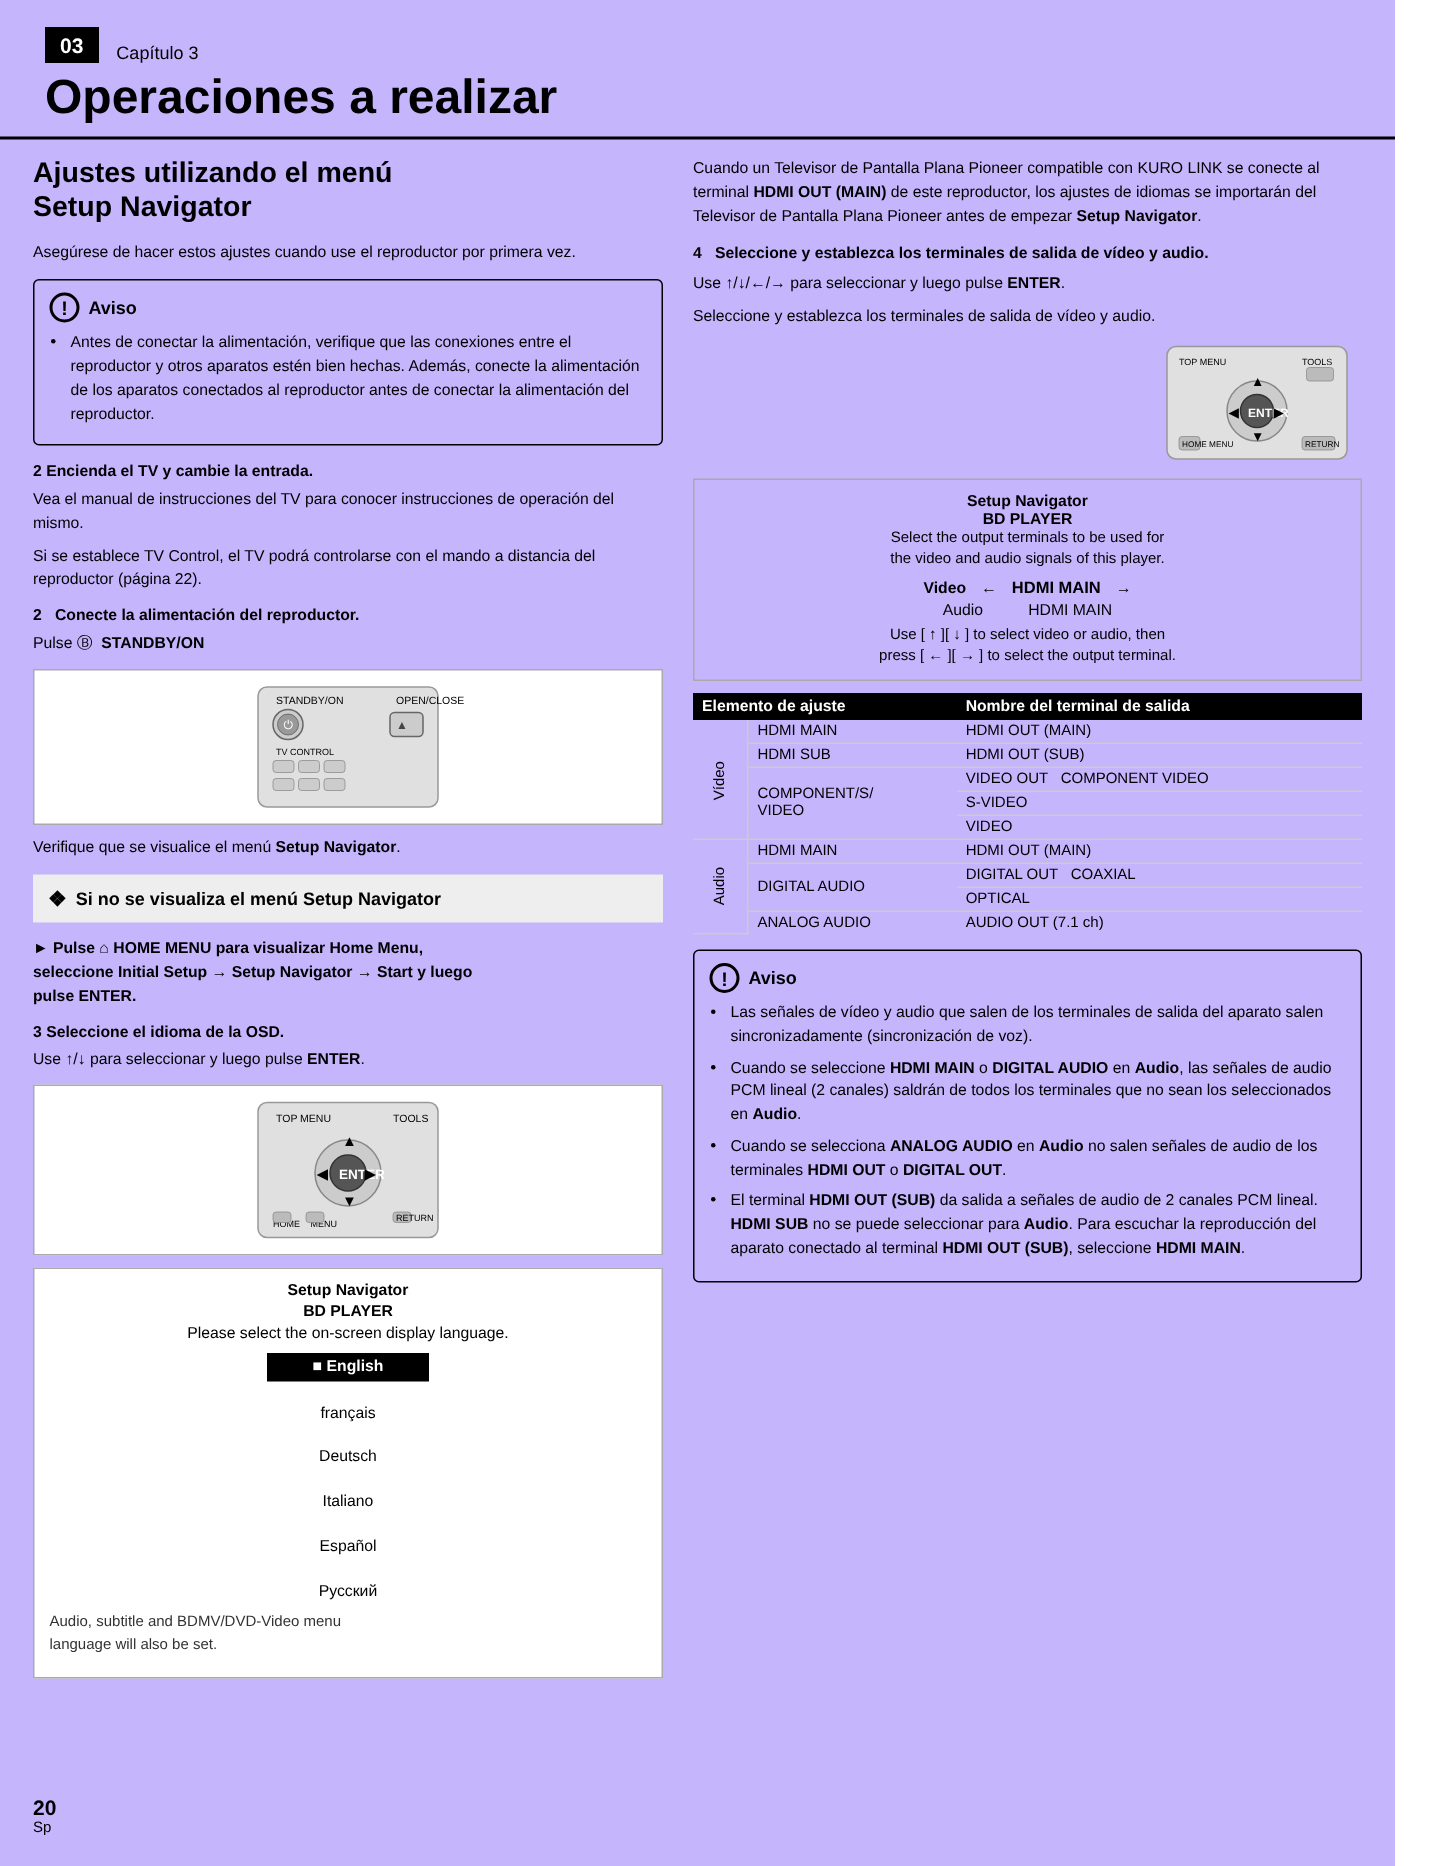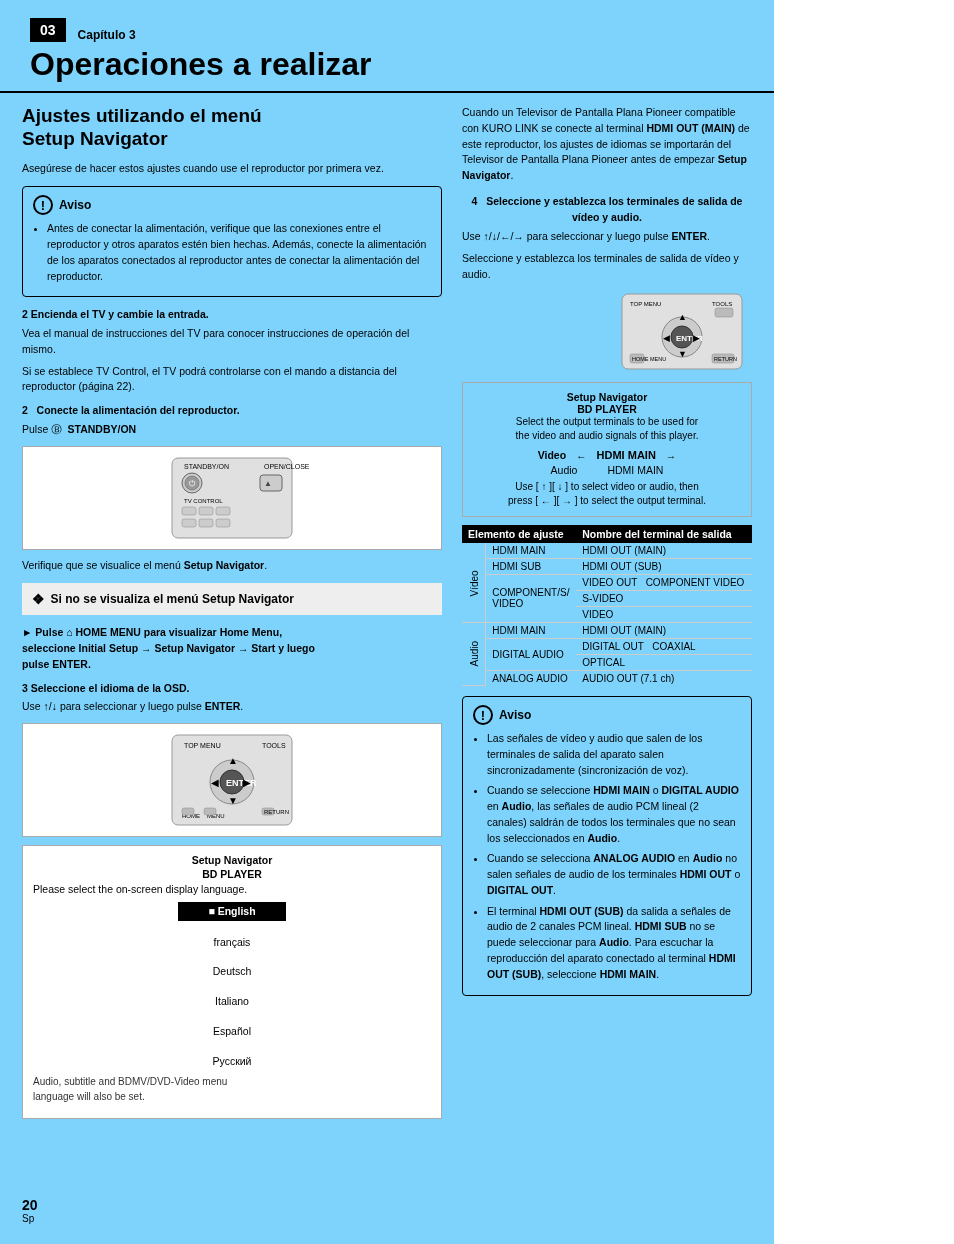--- a/index.html
+++ b/index.html
@@ -7,44 +7,44 @@
       font-family: Arial, Helvetica, sans-serif;
       font-size: 11px;
       background: #fff;
       color: #000;
       width: 954px;
       min-height: 1244px;
       position: relative;
     }
 
     .page-wrapper {
-      width: 774px;
+      width: 930px;
       min-height: 1244px;
       padding: 0;
       position: relative;
-      background: #7dd3fc;
+      background: #c4b5fd;
     }
 
     
     .chapter-header {
       display: flex;
       align-items: flex-end;
       padding: 18px 30px 4px 30px;
     }
     .chapter-num-box {
       background: #000;
       color: #fff;
       font-weight: bold;
       font-size: 14px;
       padding: 4px 10px;
       margin-right: 12px;
     }
     .chapter-label {
       font-size: 12px;
-      font-weight: bold;
+      font-weight: normal;
     }
     .main-title {
       font-size: 32px;
       font-weight: bold;
       padding: 0 30px 8px 30px;
       border-bottom: 2px solid #000;
       margin-bottom: 12px;
     }
 
     
@@ -252,21 +252,20 @@
       font-size: 10px;
       font-weight: normal;
       display: block;
     }
 
     
     .step4-heading {
       font-weight: bold;
       font-size: 10.5px;
       margin: 10px 0 4px 0;
-      text-align: center;
     }
 
     
     .aviso-right ul {
       padding-left: 14px;
       font-size: 10.5px;
       line-height: 1.5;
     }
     .aviso-right ul li {
       margin-bottom: 5px;
@@ -388,21 +387,21 @@
             <rect x="110" y="78" width="12" height="7" rx="2" fill="#bbb" stroke="#888" stroke-width="0.5"></rect>
             <text x="112" y="84" font-size="6" fill="#000">RETURN</text>
           </svg>
         </div>
       </div>
 
       <div class="screen-box">
         <div class="screen-title">Setup Navigator</div>
         <div class="screen-title">BD PLAYER</div>
         <div class="screen-content">
-          <p style="text-align:left; margin-bottom:4px;">Please select the on-screen display language.</p>
+          <p style="text-align:center; margin-bottom:4px;">Please select the on-screen display language.</p>
           <div style="display:flex; flex-direction:column; align-items:center; gap:13px;">
             <div style="background:#000; color:#fff; padding:1px 30px; font-weight:bold;">■ <span>English</span></div>
             <div>français</div>
             <div>Deutsch</div>
             <div>Italiano</div>
             <div>Español</div>
             <div>Русский</div>
           </div>
           <p class="screen-note">Audio, subtitle and BDMV/DVD-Video menu<br>language will also be set.</p>
         </div>

